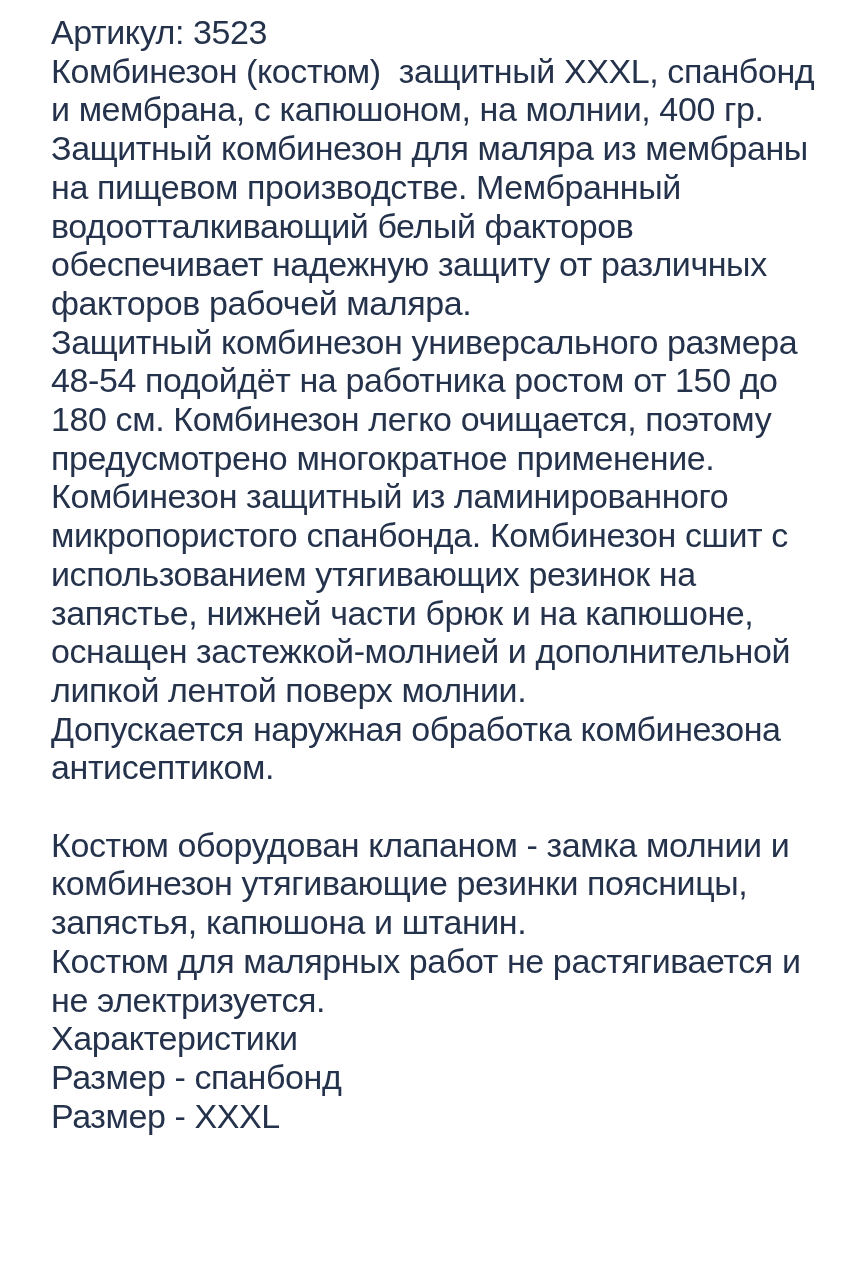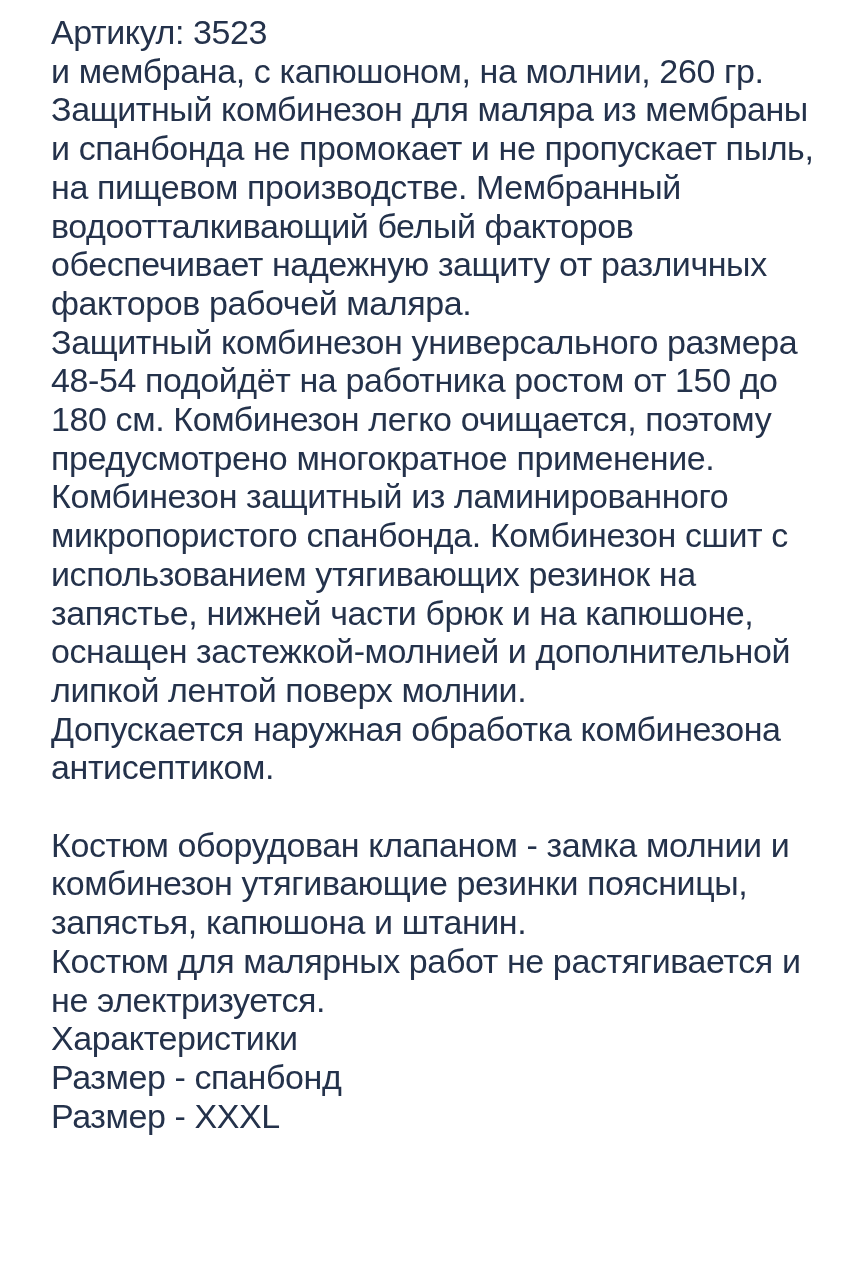--- a/index.html
+++ b/index.html
@@ -28,23 +28,23 @@
     white-space: pre;
     min-height: 38.7px;
     overflow: visible;
   }
 </style>
 </head>
 <body>
 
 <div class="description">
   <div class="line">Артикул: 3523</div>
-  <div class="line">и мембрана, с капюшоном, на молнии, 260 гр.</div>
+  <div class="line">Комбинезон (костюм)  защитный XXXL, спанбонд</div>
+  <div class="line">и мембрана, с капюшоном, на молнии, 400 гр.</div>
   <div class="line">Защитный комбинезон для маляра из мембраны</div>
-  <div class="line">и спанбонда не промокает и не пропускает пыль,</div>
   <div class="line">на пищевом производстве. Мембранный</div>
   <div class="line">водоотталкивающий белый факторов</div>
   <div class="line">обеспечивает надежную защиту от различных</div>
   <div class="line">факторов рабочей маляра.</div>
   <div class="line">Защитный комбинезон универсального размера</div>
   <div class="line">48-54 подойдёт на работника ростом от 150 до</div>
   <div class="line">180 см. Комбинезон легко очищается, поэтому</div>
   <div class="line">предусмотрено многократное применение.</div>
   <div class="line">Комбинезон защитный из ламинированного</div>
   <div class="line">микропористого спанбонда. Комбинезон сшит с</div>

